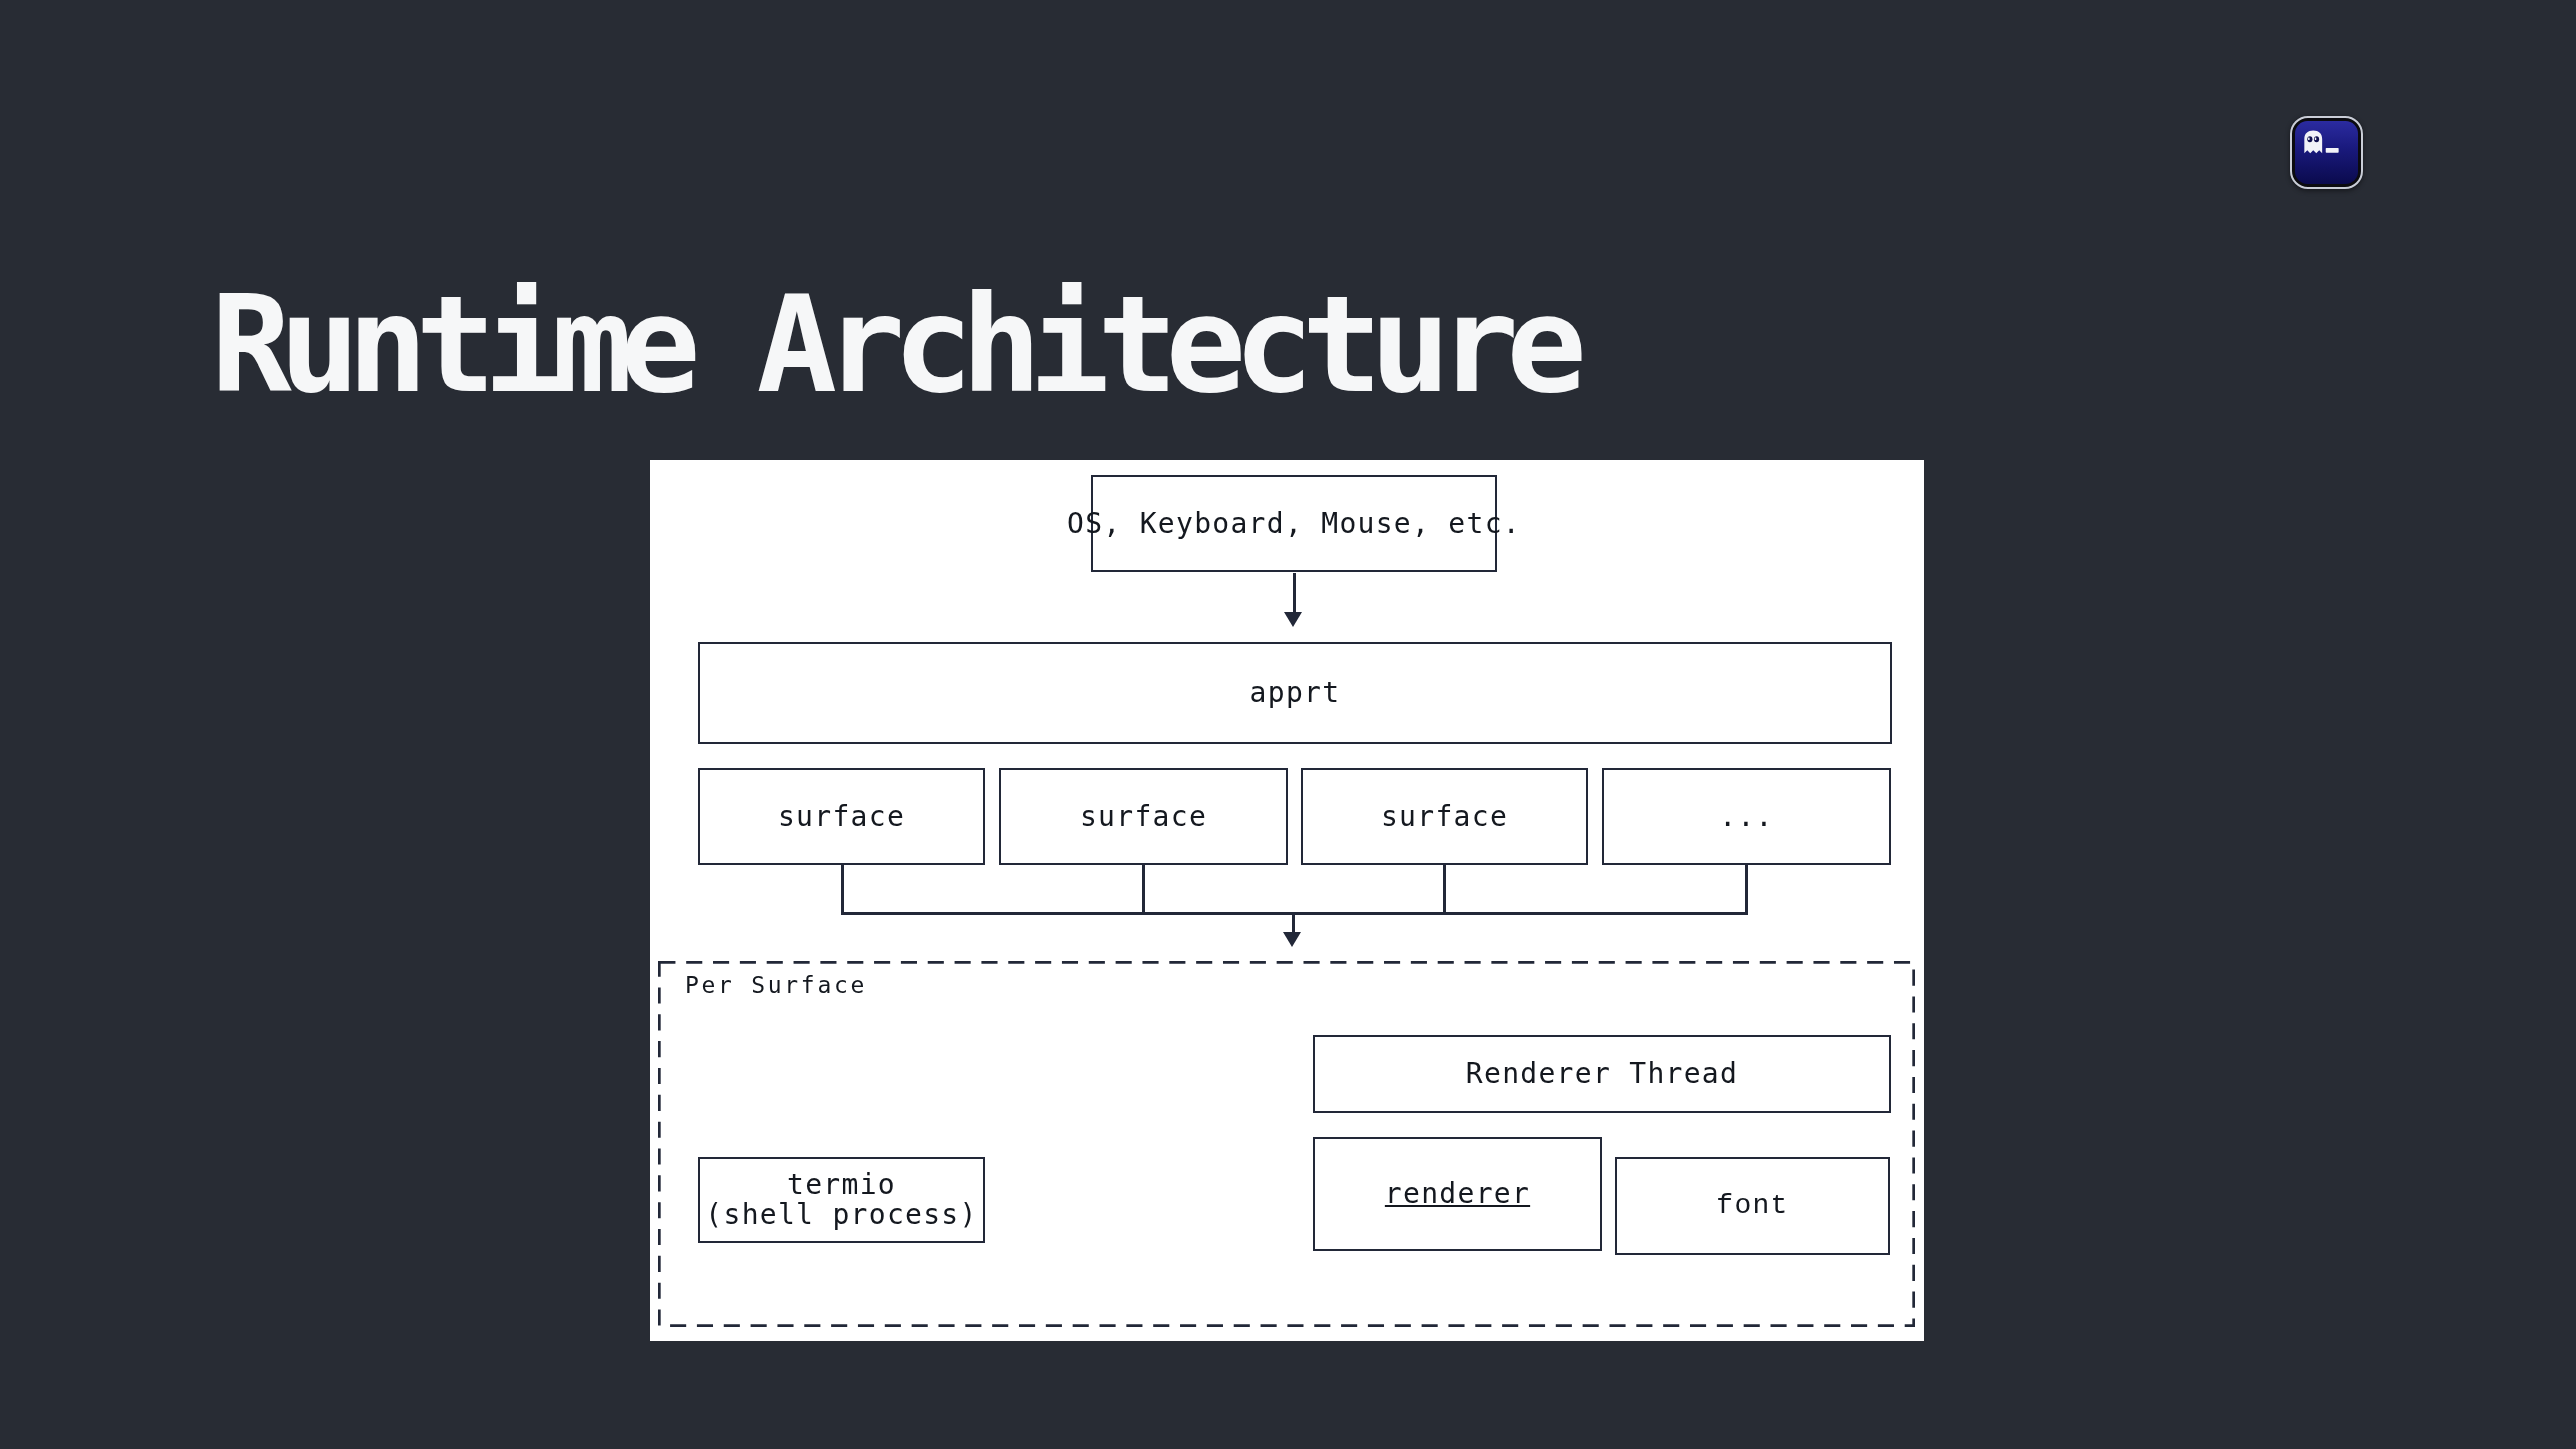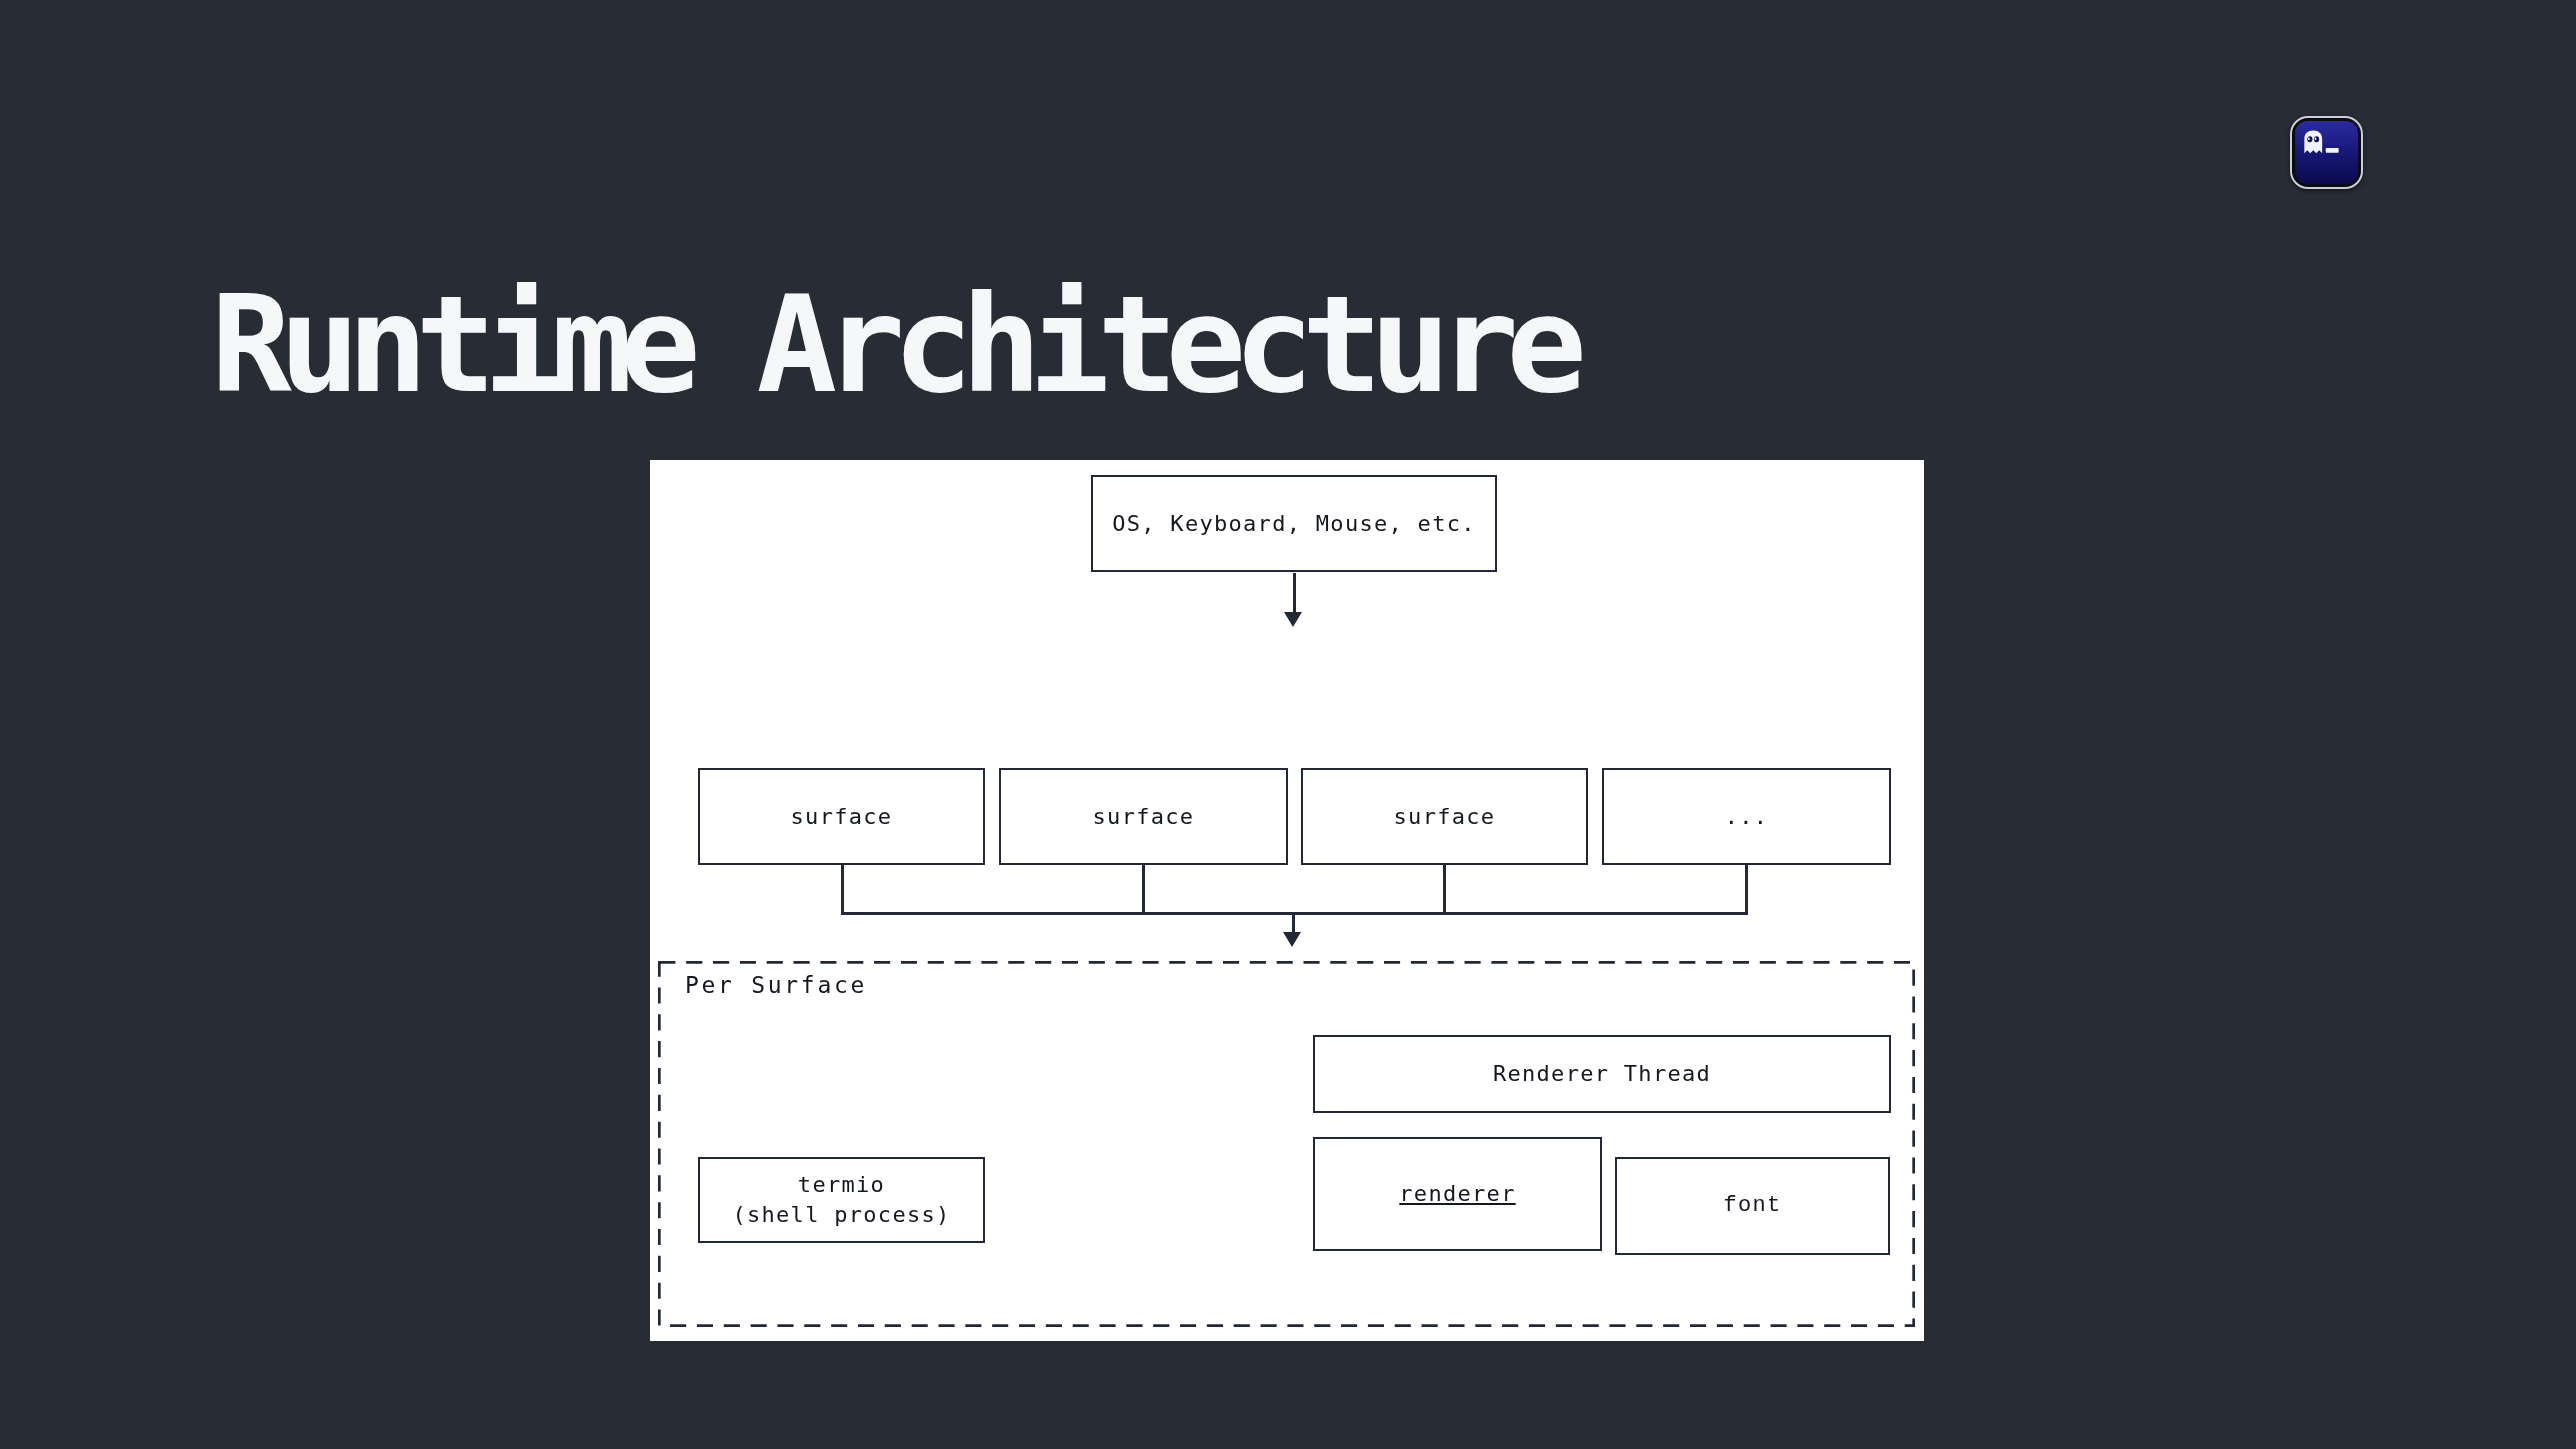--- a/index.html
+++ b/index.html
@@ -29,21 +29,21 @@
   .ghost-svg { position:absolute; left:8px; top:8px; }
 
   
   .diagram {
     position:absolute; left:650px; top:460px; width:1274px; height:881px;
     background:#ffffff;
   }
   .box {
     position:absolute; border:2.7px solid #222838; background:#ffffff;
     display:flex; align-items:center; justify-content:center;
-    font-size:22px; letter-spacing:1.3px; color:#14181f; text-align:center;
+    font-size:28px; letter-spacing:1.3px; color:#14181f; text-align:center;
     line-height:30px; white-space:nowrap;
   }
   .box-os     { left:441px; top:15px;  width:406px;  height:97px; }
   .box-apprt  { left:48px;  top:182px; width:1194px; height:102px; }
   .box-s1     { left:48px;  top:308px; width:287px;  height:97px; }
   .box-s2     { left:349px; top:308px; width:289px;  height:97px; }
   .box-s3     { left:651px; top:308px; width:287px;  height:97px; }
   .box-s4     { left:952px;top:308px; width:289px;  height:97px; }
   .box-io     { left:48px;  top:575px; width:578px;  height:98px; }
   .box-rt     { left:663px; top:575px; width:578px;  height:78px; }
@@ -101,20 +101,23 @@
 
   <div class="diagram">
 
     <div class="box box-os">
       <span>OS, Keyboard, Mouse, etc.</span>
     </div>
 
     <div class="vline arr1-line"></div>
     <div class="ahead arr1-head"></div>
 
+    <div class="box box-apprt">
+      <span>apprt</span>
+    </div>
 
     <div class="box box-s1">
       <span>surface</span>
     </div>
     <div class="box box-s2">
       <span>surface</span>
     </div>
     <div class="box box-s3">
       <span>surface</span>
     </div>

